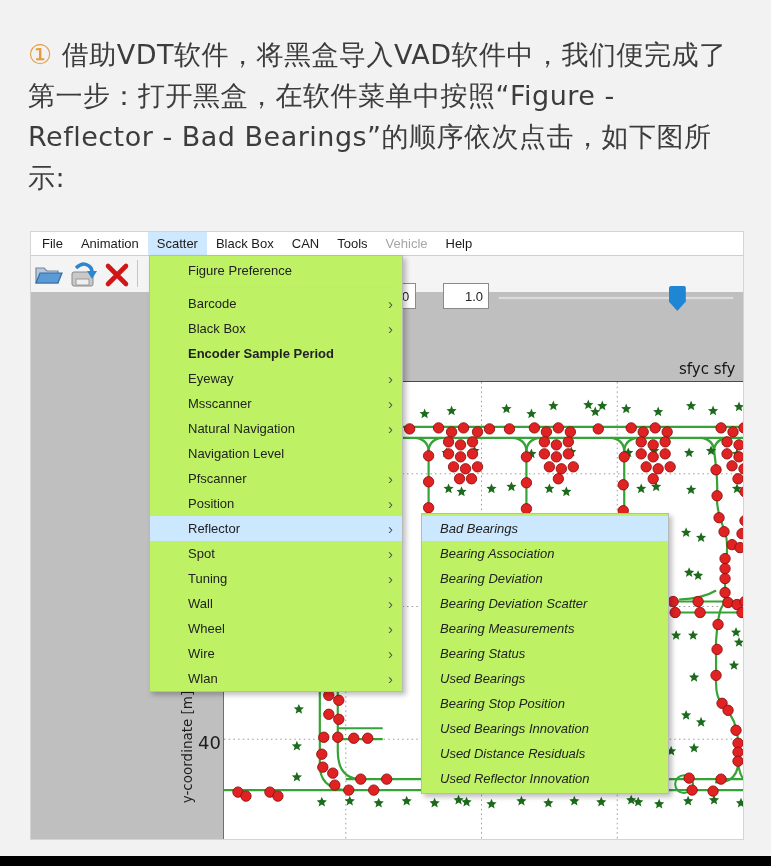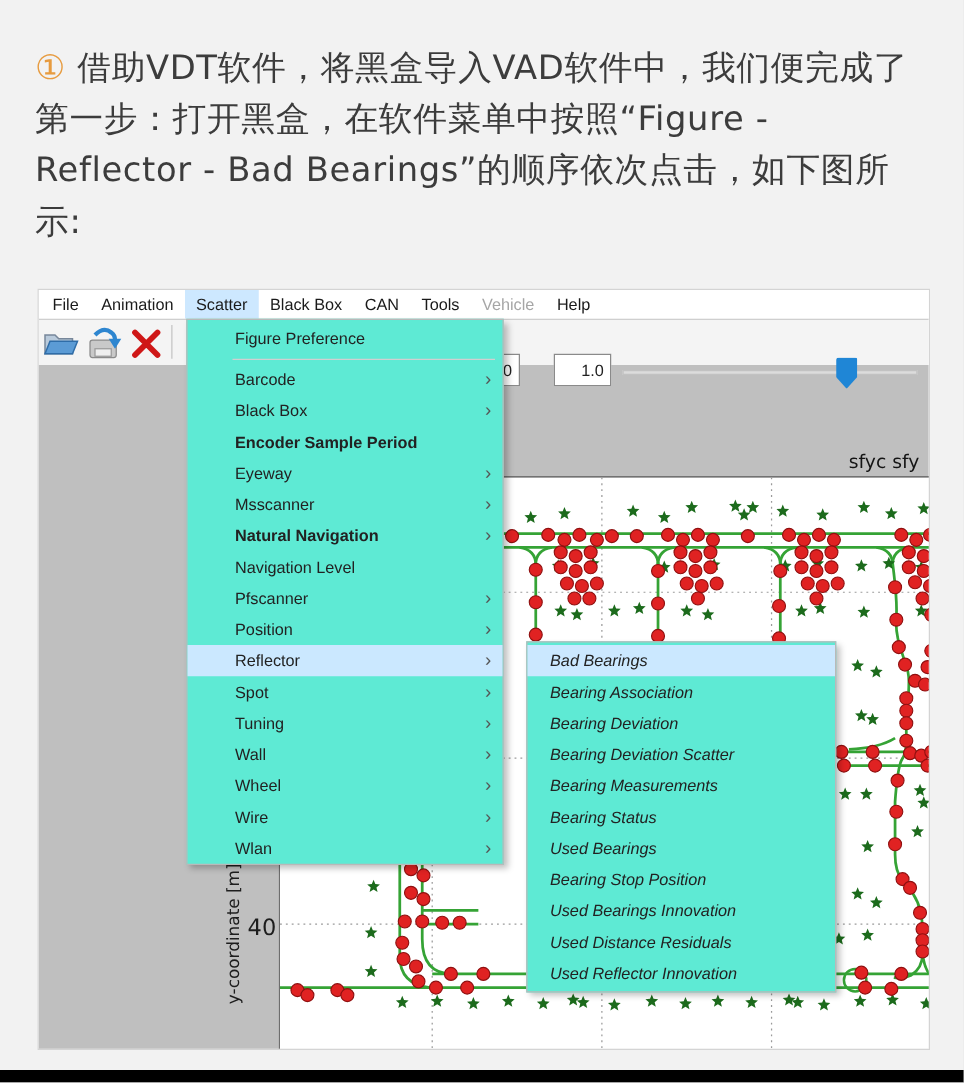--- a/index.html
+++ b/index.html
@@ -37,21 +37,21 @@
   .plot{position:absolute;left:192px;top:149px;width:522px;height:460px;background:#ffffff;
     border-top:1px solid #4a4a4a;border-left:1px solid #6e6e6e;box-sizing:border-box;z-index:1;}
   .plot svg{display:block;width:100%;height:100%;}
   .plot-title{position:absolute;left:648px;top:128px;font-family:"DejaVu Sans",sans-serif;font-size:15px;color:#141414;z-index:1;white-space:nowrap;}
   .y-label{position:absolute;left:69px;top:507px;width:174px;height:16px;transform:rotate(-90deg);
     font-family:"DejaVu Sans",sans-serif;font-size:13.5px;color:#1d1d1d;text-align:center;z-index:1;white-space:nowrap;}
   .y-tick{position:absolute;left:164px;top:500px;width:26px;height:14px;text-align:right;
     font-family:"DejaVu Sans",sans-serif;font-size:18px;color:#1d1d1d;z-index:1;}
 
   
-  .dropdown{position:absolute;background:#5eead4;border:1px solid #b9b9b9;box-sizing:border-box;
+  .dropdown{position:absolute;background:#bef264;border:1px solid #b9b9b9;box-sizing:border-box;
     box-shadow:3px 3px 5px rgba(0,0,0,0.25);font-size:13px;color:#222;}
   .figure-menu{left:118px;top:23px;width:254px;height:437px;z-index:5;padding-top:2px;}
   .reflector-submenu{left:390px;top:281px;width:248px;height:281px;z-index:6;padding-top:2px;font-style:italic;}
   .menu-row{position:relative;height:25px;line-height:25px;padding-left:38px;white-space:nowrap;cursor:default;}
   .menu-row.header{height:26px;line-height:26px;}
   .menu-row.sel{background:#cbe8ff;}
   .menu-row .arrow{position:absolute;right:9px;top:0;font-size:15px;color:#555;}
   .menu-sep{height:0;border-top:1px solid #d0d0d0;margin:3px 6px 3px 36px;}
   .reflector-submenu .menu-row{padding-left:18px;}
 
@@ -331,21 +331,21 @@
     <div class="y-tick">40</div>
 
     <div class="dropdown figure-menu">
         <div class="menu-row header">Figure Preference</div>
         <div class="menu-sep"></div>
         <div class="menu-row"><div class="" style="display: inline;">Barcode</div><div class="arrow">›</div></div>
         <div class="menu-row"><div class="" style="display: inline;">Black Box</div><div class="arrow">›</div></div>
         <div class="menu-row"><div class="" style="display: inline; font-weight: bold;">Encoder Sample Period</div></div>
         <div class="menu-row"><div class="" style="display: inline;">Eyeway</div><div class="arrow">›</div></div>
         <div class="menu-row"><div class="" style="display: inline;">Msscanner</div><div class="arrow">›</div></div>
-        <div class="menu-row"><div class="" style="display: inline; font-weight: bold;">Natural Navigation</div><div class="arrow">›</div></div>
+        <div class="menu-row"><div class="" style="display: inline;">Natural Navigation</div><div class="arrow">›</div></div>
         <div class="menu-row"><div class="" style="display: inline;">Navigation Level</div></div>
         <div class="menu-row"><div class="" style="display: inline;">Pfscanner</div><div class="arrow">›</div></div>
         <div class="menu-row"><div class="" style="display: inline;">Position</div><div class="arrow">›</div></div>
         <div class="menu-row sel"><div class="" style="display: inline;">Reflector</div><div class="arrow">›</div></div>
         <div class="menu-row"><div class="" style="display: inline;">Spot</div><div class="arrow">›</div></div>
         <div class="menu-row"><div class="" style="display: inline;">Tuning</div><div class="arrow">›</div></div>
         <div class="menu-row"><div class="" style="display: inline;">Wall</div><div class="arrow">›</div></div>
         <div class="menu-row"><div class="" style="display: inline;">Wheel</div><div class="arrow">›</div></div>
         <div class="menu-row"><div class="" style="display: inline;">Wire</div><div class="arrow">›</div></div>
         <div class="menu-row"><div class="" style="display: inline;">Wlan</div><div class="arrow">›</div></div>

